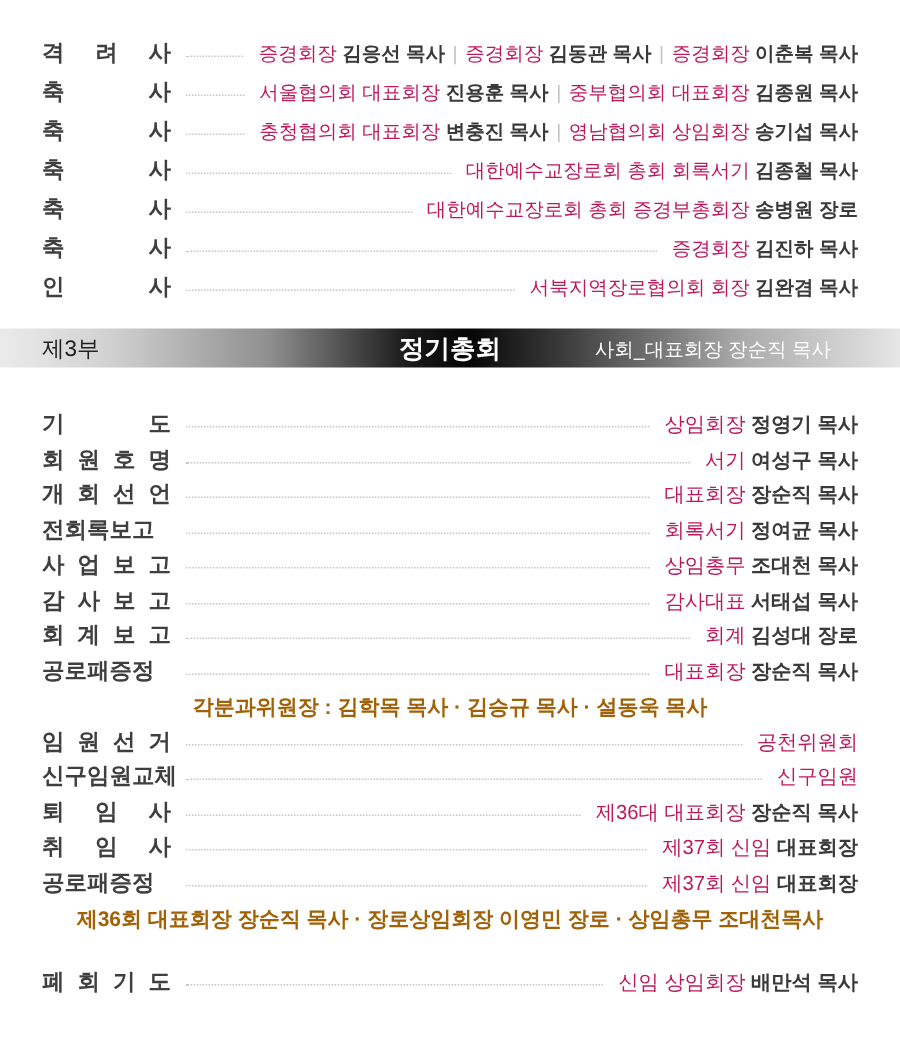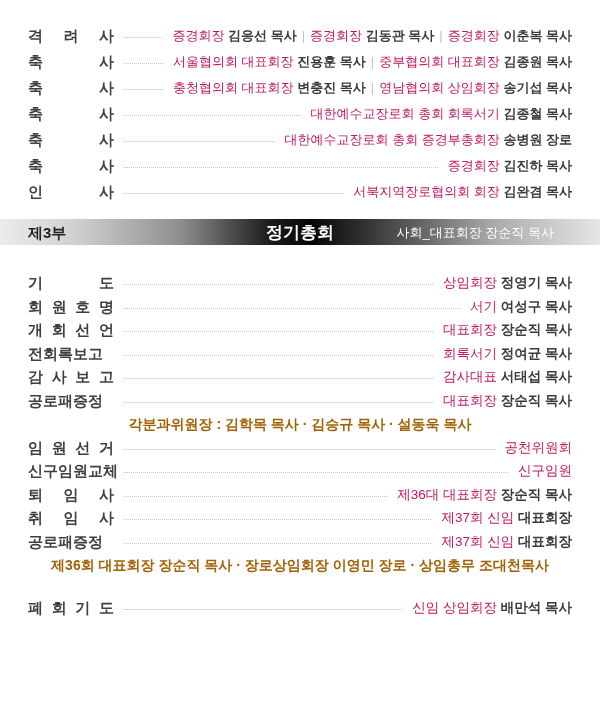--- a/index.html
+++ b/index.html
@@ -41,21 +41,21 @@
   
   .part-bar{
     position:relative;height:26px;margin-top:15px;
     display:flex;align-items:center;
     background:linear-gradient(90deg,
       #ebebeb 0%, #d2d2d2 12%, #8f8f8f 30%, #1c1c1c 45%,
       #050505 52%, #2e2e2e 60%, #6f6f6f 72%, #a9a9a9 82%, #e6e6e6 100%);
   }
   .part-label{
     position:absolute;left:28px;
-    font-size:15px;font-weight:700;color:#222222;line-height:1;
+    font-size:15px;font-weight:400;color:#222222;line-height:1;
   }
   .part-title{
     position:absolute;left:50%;transform:translateX(-50%);
     font-size:17px;font-weight:700;color:#ffffff;line-height:1;
   }
   .part-mc{
     position:absolute;right:46px;
     font-size:13px;font-weight:500;color:#ffffff;line-height:1;margin-left:32px;
   }
 </style>
@@ -123,23 +123,33 @@
         <span class="label">개 회 선 언</span>
         <span class="leader"></span>
         <span class="value"><span class="seg-role">대표회장 </span><span class="seg-name">장순직 목사</span></span>
       </div>
       <div class="row">
         <span class="label">전회록보고</span>
         <span class="leader"></span>
         <span class="value"><span class="seg-role">회록서기 </span><span class="seg-name">정여균 목사</span></span>
       </div>
       <div class="row">
+        <span class="label">사 업 보 고</span>
+        <span class="leader"></span>
+        <span class="value"><span class="seg-role">상임총무 </span><span class="seg-name">조대천 목사</span></span>
+      </div>
+      <div class="row">
         <span class="label">감 사 보 고</span>
         <span class="leader"></span>
         <span class="value"><span class="seg-role">감사대표 </span><span class="seg-name">서태섭 목사</span></span>
+      </div>
+      <div class="row">
+        <span class="label">회 계 보 고</span>
+        <span class="leader"></span>
+        <span class="value"><span class="seg-role">회계 </span><span class="seg-name">김성대 장로</span></span>
       </div>
       <div class="row">
         <span class="label">공로패증정</span>
         <span class="leader"></span>
         <span class="value"><span class="seg-role">대표회장 </span><span class="seg-name">장순직 목사</span></span>
       </div>
       <div class="row center-note">각분과위원장 : 김학목 목사 · 김승규 목사 · 설동욱 목사</div>
       <div class="row">
         <span class="label">임 원 선 거</span>
         <span class="leader"></span>

